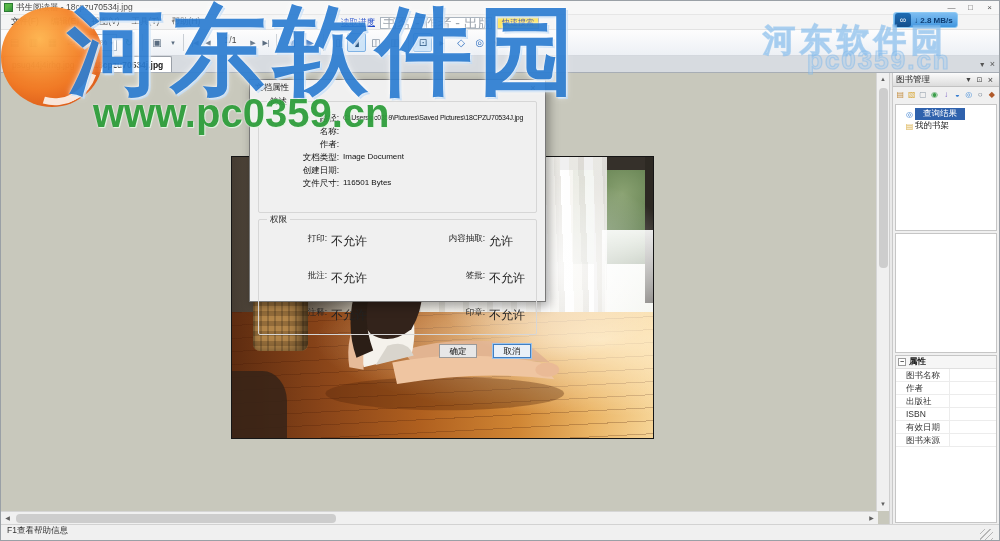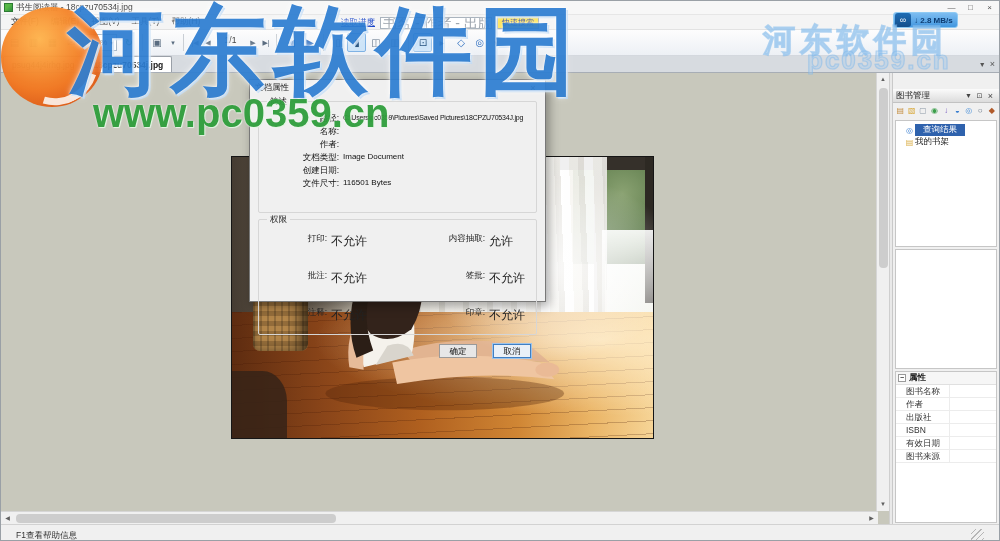--- a/index.html
+++ b/index.html
@@ -106,21 +106,21 @@
   .f-value.path { font-size:7px; letter-spacing:-0.2px; }
   .perm-grid { display:grid; grid-template-columns:66px 66px 92px 62px; row-gap:20px; padding:5px 0 6px 0; }
   .perm-grid .pl { text-align:right; padding-right:4px; font-size:8.5px; }
   .perm-grid .pv { font-size:12px; }
   .dlg-buttons { display:flex; justify-content:flex-end; gap:16px; padding:9px 6px 0 0; }
   .dlg-btn { min-width:38px; height:14px; font-size:8.5px; line-height:12px; text-align:center; background:#e7e7e7; border:1px solid #9a9a9a; color:#111; }
   .dlg-btn.focused { border:1px solid #3f7fc4; box-shadow:0 0 0 1px #9cc3ea; background:#e9f0f8; }
 
   
   .sidebar { width:107px; background:#f0f0f0; display:flex; flex-direction:column; border-left:1px solid #c9c9c9; }
-  .sb-header { height:14px; background:linear-gradient(#fbfbfb,#dcdcdc); border-bottom:1px solid #c2c2c2; display:flex; align-items:center; padding:0 3px;margin-top:16px; }
+  .sb-header { height:14px; background:linear-gradient(#fbfbfb,#dcdcdc); border-bottom:1px solid #c2c2c2; display:flex; align-items:center; padding:0 3px; }
   .sb-title { flex:1; font-size:8.5px; color:#222; }
   .sb-hicon { width:11px; text-align:center; font-size:7px; color:#444; }
   .sb-toolbar { height:16px; display:flex; align-items:center; padding:1px 2px; gap:1px; }
   .sbi { width:11px; height:12px; font-size:8px; line-height:12px; text-align:center; border-radius:1px; }
   .c1{color:#c28a3a;} .c2{color:#d8a93c;} .c3{color:#8c98a6;} .c4{color:#3b9e4a;} .c5{color:#7a5ec0;}
   .c6{color:#3a7fd0;} .c7{color:#4a90d8;} .c8{color:#5a6b7c;} .c9{color:#b05a2a;}
   .sb-box { background:#fff; border:1px solid #c6c6c6; margin:1px 2px; }
   .sb-tree { height:127px; padding:3px 2px; }
   .tree-item { display:flex; align-items:center; height:12px; margin-left:6px; font-size:8.5px; color:#222; }
   .tree-item .ticon { width:11px; text-align:center; font-size:8px; }
@@ -129,21 +129,21 @@
   .tree-item .tlabel.selected { background:#2f62ad; color:#fff; padding:0 8px; }
   .sb-empty { height:120px; }
   .sb-props { flex:1; font-size:8.5px; overflow:hidden; }
   .prop-header { display:flex; align-items:center; gap:3px; height:13px; padding:0 2px; background:#f6f6f6; border-bottom:1px solid #e0e0e0; font-weight:bold; color:#222; }
   .collapse-box { width:8px; height:8px; border:1px solid #9a9a9a; font-size:7px; line-height:6px; text-align:center; background:#fff; color:#333; }
   .prop-row { display:flex; height:13px; align-items:center; border-bottom:1px solid #ececec; }
   .prop-label { width:54px; padding-left:10px; color:#333; border-right:1px solid #ececec; height:13px; line-height:13px; }
   .prop-value { flex:1; height:13px; }
 
   
-  .statusbar { height:18px; background:#f0f0f0; border-top:1px solid #d2d2d2; display:flex; align-items:flex-end; padding:0 15px; }
+  .statusbar { height:18px; background:#f0f0f0; border-top:1px solid #d2d2d2; display:flex; align-items:flex-start; padding:0 6px; }
   .status-text { font-size:8.5px; color:#333; }
   .grip { margin-left:auto; width:13px; height:13px; align-self:flex-end;
           background:repeating-linear-gradient(135deg,transparent 0 3px,#b6b6b6 3px 4px); }
 
   
   .wm { position:absolute; pointer-events:none; z-index:50; }
   .wm-logo { left:0; top:6px; width:102px; height:100px; border-radius:50%;
              background:radial-gradient(circle at 38% 32%,#ffb44d,#f2761f 55%,#d44c10 90%); opacity:.96; }
   .wm-logo::after { content:""; position:absolute; left:12%; top:14%; width:70%; height:70%; border-radius:50%;
              border:7px solid transparent; border-bottom-color:rgba(255,255,255,.85); transform:rotate(-28deg); }

